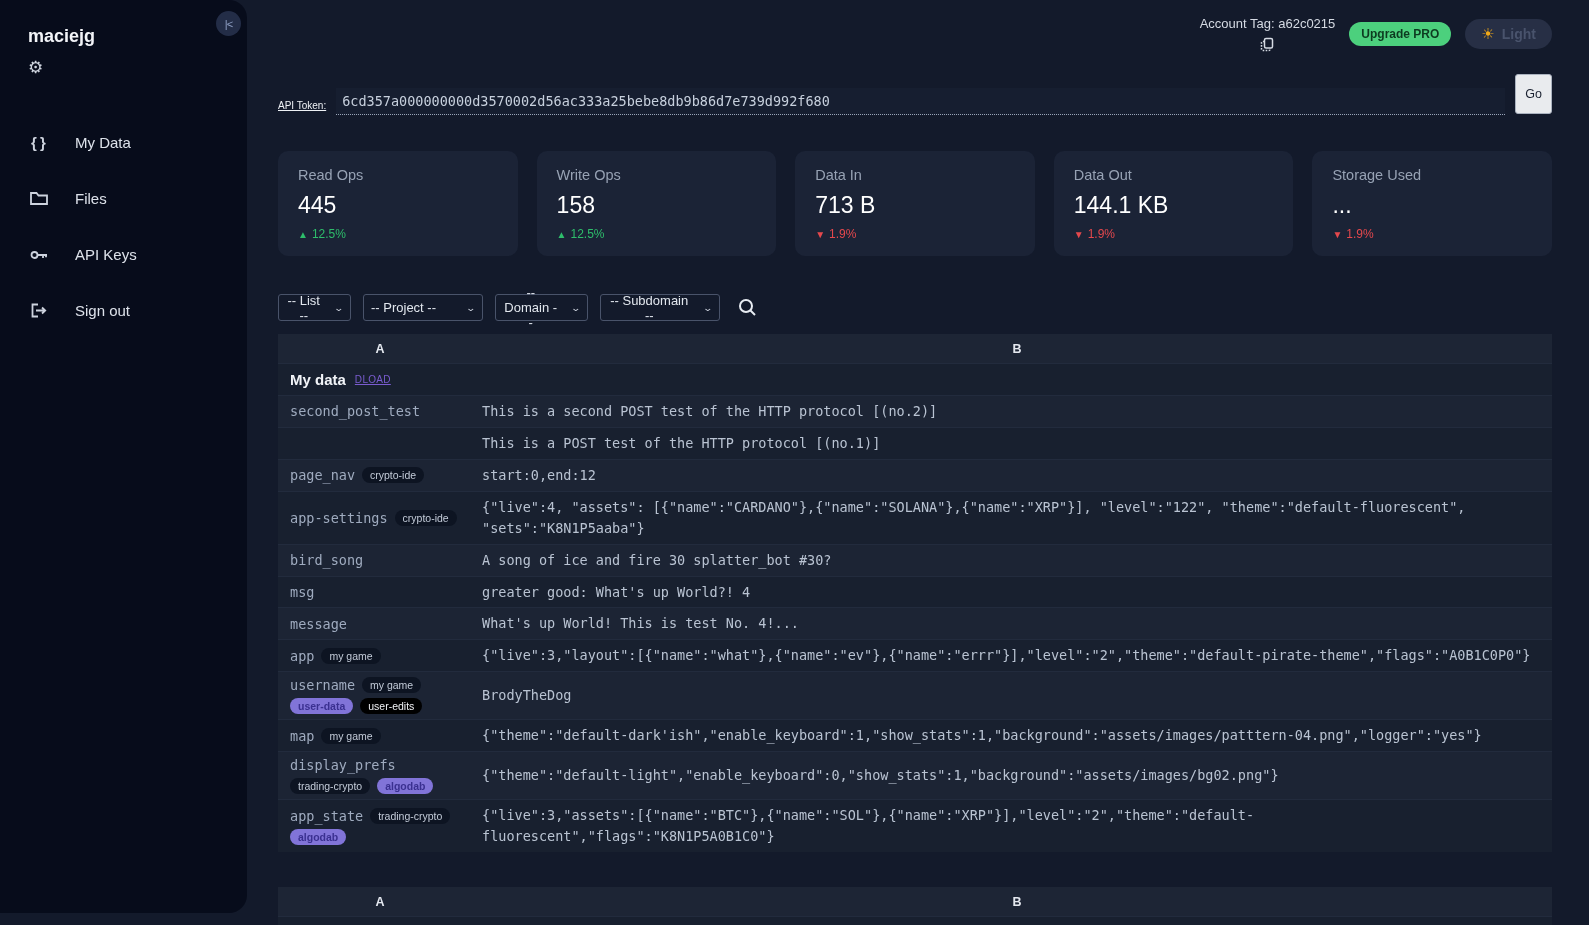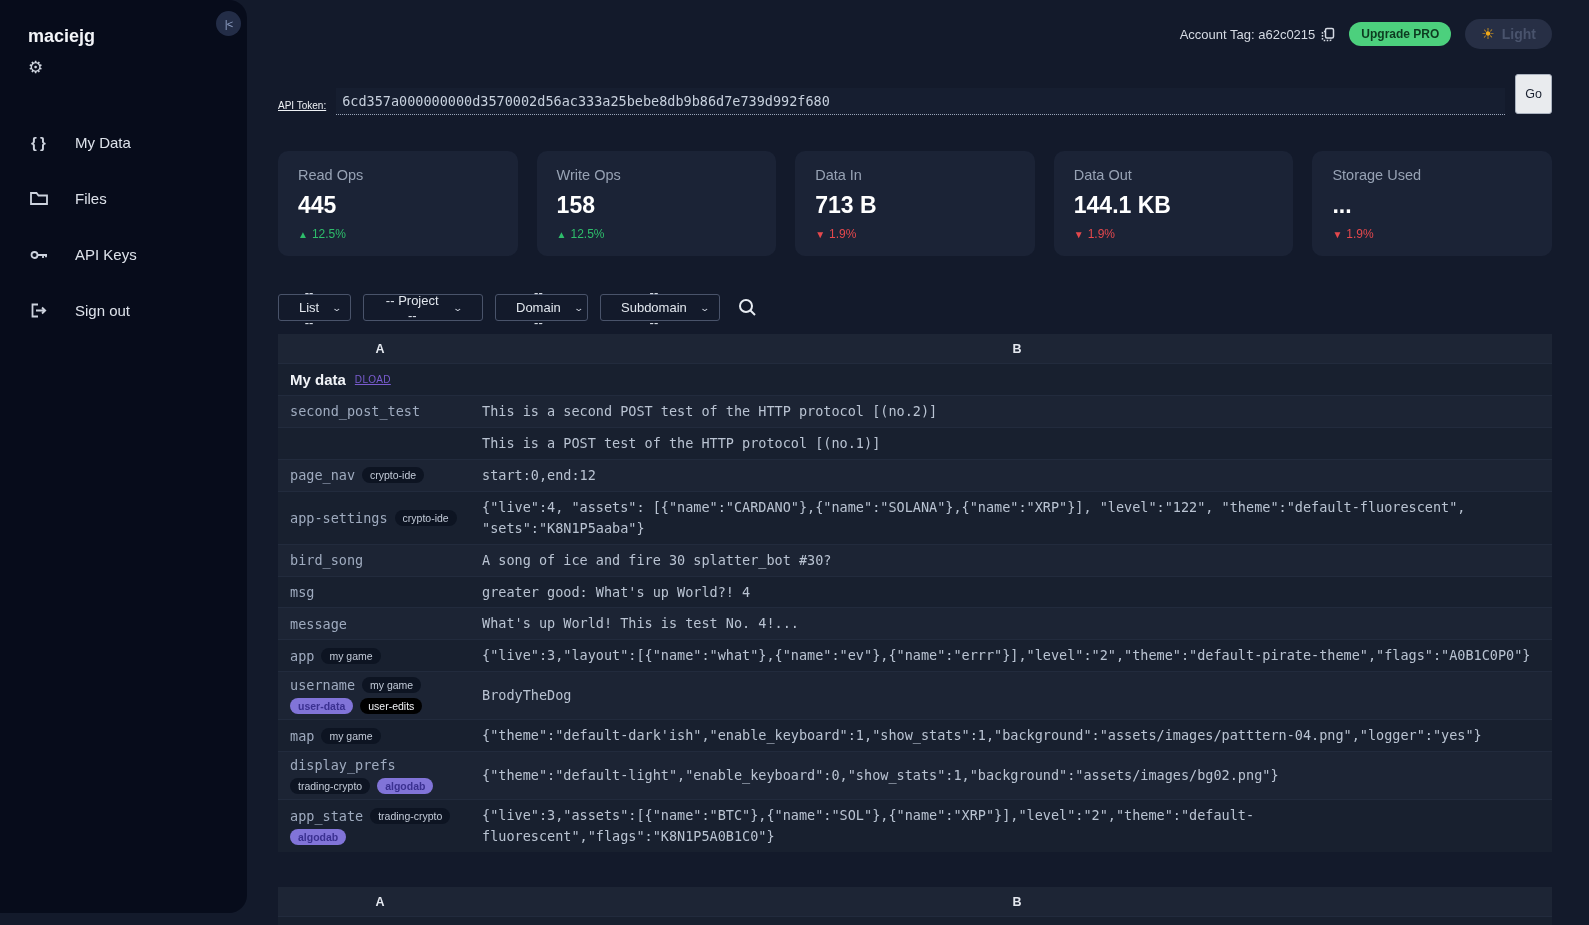--- a/index.html
+++ b/index.html
@@ -35,21 +35,21 @@
     font-size:15px; color:#dde2ea; cursor:pointer;
   }
   .nav-item .ic { width:22px; text-align:center; color:#cdd3de; display:inline-flex; justify-content:center; }
   .braces { font-weight:bold; font-size:15px; letter-spacing:1px; }
   .nav svg { stroke:#cdd3de; fill:none; stroke-width:1.8; }
 
   
   .main { flex:1; padding:20px 37px 0 31px; }
 
   .topbar { display:flex; justify-content:flex-end; align-items:center; gap:14px; height:28px; }
-  .acct { font-size:13px; color:#d5dae3; display:flex; align-items:center; gap:6px; }
+  .acct { font-size:13px; color:#d5dae3; display:flex; align-items:center; gap:6px;flex-direction:column; }
   .copy-ic { cursor:pointer; display:inline-flex; }
   .copy-ic svg { stroke:#d5dae3; fill:none; stroke-width:1.5; }
   .upgrade {
     background:#4cd07d; color:#0d3b20; border:none;
     font-size:12px; font-weight:bold; padding:5px 12px;
     border-radius:12px; cursor:pointer; font-family:inherit;
   }
   .theme-toggle {
     background:#272f45; border-radius:16px; padding:6px 16px;
     display:flex; align-items:center; gap:7px; cursor:pointer;
@@ -71,31 +71,31 @@
     font-family:inherit; margin-bottom:1px;
   }
 
   
   .cards { display:flex; gap:19px; margin-top:36px; }
   .card {
     flex:1; background:#1b2336; border-radius:10px;
     padding:16px 20px 14px 20px; height:105px;
   }
   .card .c-title { font-size:14.5px; color:#97a2b4; }
-  .card .c-value { font-size:23px; font-weight:bold; color:#ffffff; margin-top:9px; }
+  .card .c-value { font-size:23px; font-weight:normal; color:#ffffff; margin-top:9px; }
   .card .c-delta { font-size:12px; margin-top:8px; display:flex; align-items:center; gap:4px; }
   .c-delta.up { color:#2ebd6b; }
   .c-delta.down { color:#e5484d; }
   .c-delta .arrow { font-size:10px; }
 
   
   .filters { display:flex; align-items:center; gap:12px; margin-top:38px; }
   .select {
     background:transparent; border:1px solid #49536a; border-radius:3px;
-    color:#e2e7ee; font-size:13px; padding:5px 20px;
+    color:#e2e7ee; font-size:13px; padding:5px 7px;
     display:flex; align-items:center; gap:14px; cursor:pointer;
     font-family:inherit; height:27px;
   }
   .select.w1{ width:73px; justify-content:space-between;}
   .select.w2{ width:120px; justify-content:space-between;}
   .select.w3{ width:93px; justify-content:space-between;}
   .select.w4{ width:120px; justify-content:space-between;}
   .chev { font-size:9px; color:#cdd3de; transform:scaleX(1.4); }
   .search-btn { background:none; border:none; cursor:pointer; margin-left:6px; display:flex; }
   .search-btn svg { stroke:#e8ecf2; fill:none; stroke-width:2; }

